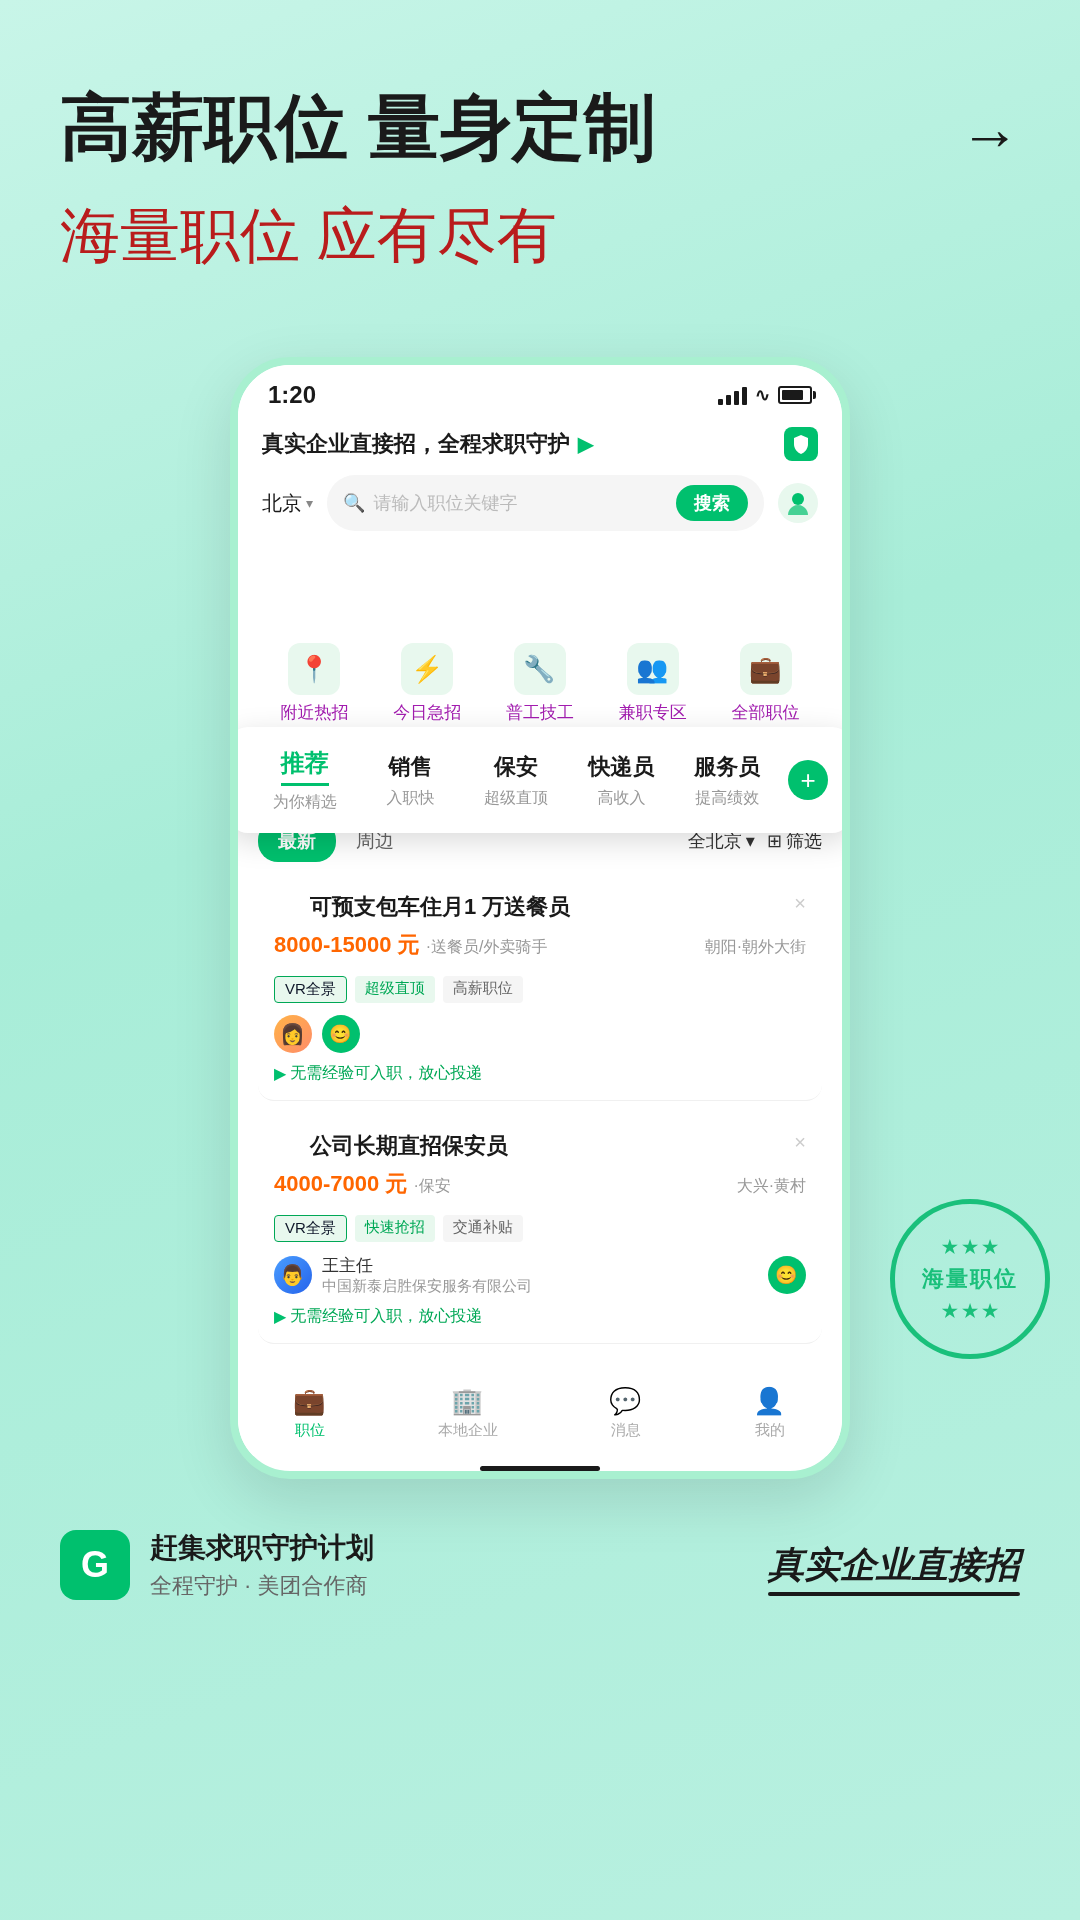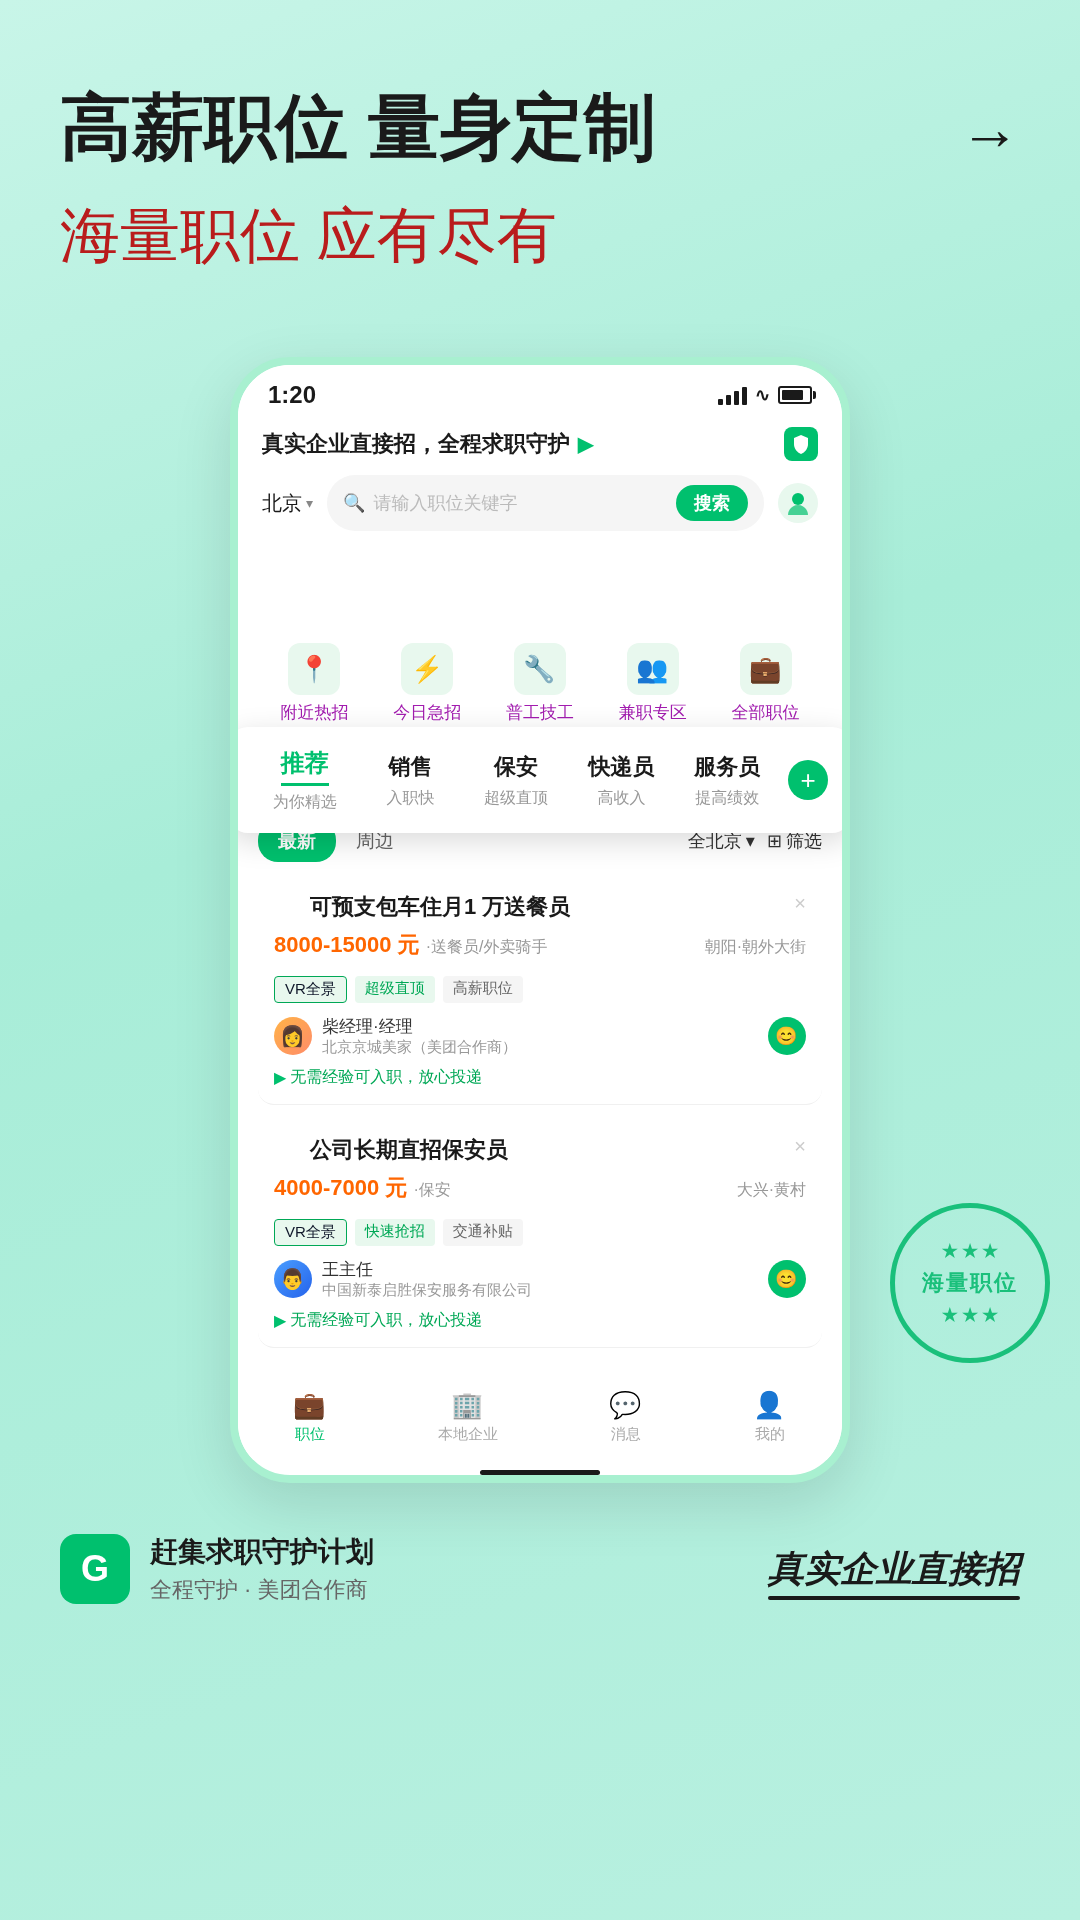--- a/index.html
+++ b/index.html
@@ -732,24 +732,20 @@
         </div>
         <div class="job-tags">
           <span class="tag tag-vr">VR全景</span>
           <span class="tag tag-green">超级直顶</span>
           <span class="tag tag-gray">高薪职位</span>
         </div>
         <div class="recruiter-row">
           <div class="recruiter-avatar">
             <div class="avatar-female">👩</div>
           </div>
-          <div class="recruiter-info">
-            <div class="recruiter-name">柴经理·经理</div>
-            <div class="recruiter-company">北京京城美家（美团合作商）</div>
-          </div>
           <div class="chat-btn">
             <span>😊</span>
           </div>
         </div>
         <div class="no-exp-label">
           <span style="color:#00c06e">▶</span>
           无需经验可入职，放心投递
         </div>
       </div>
 

